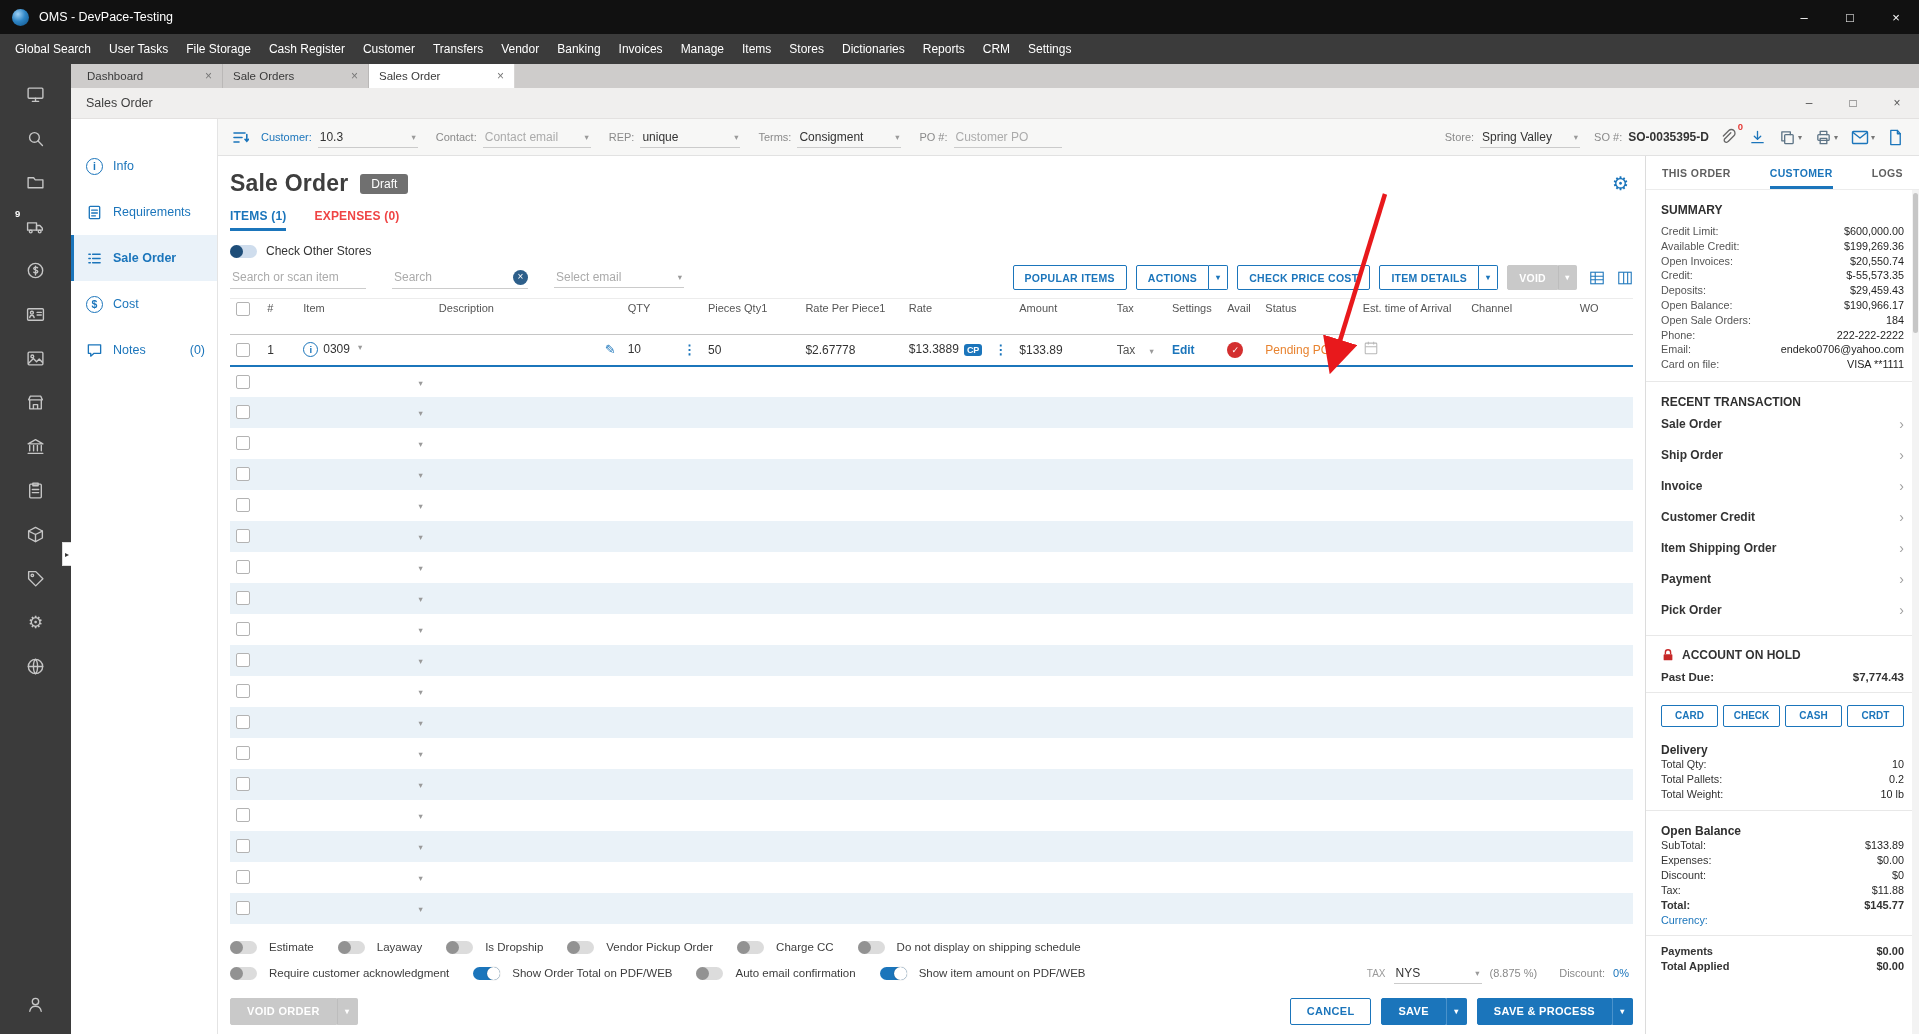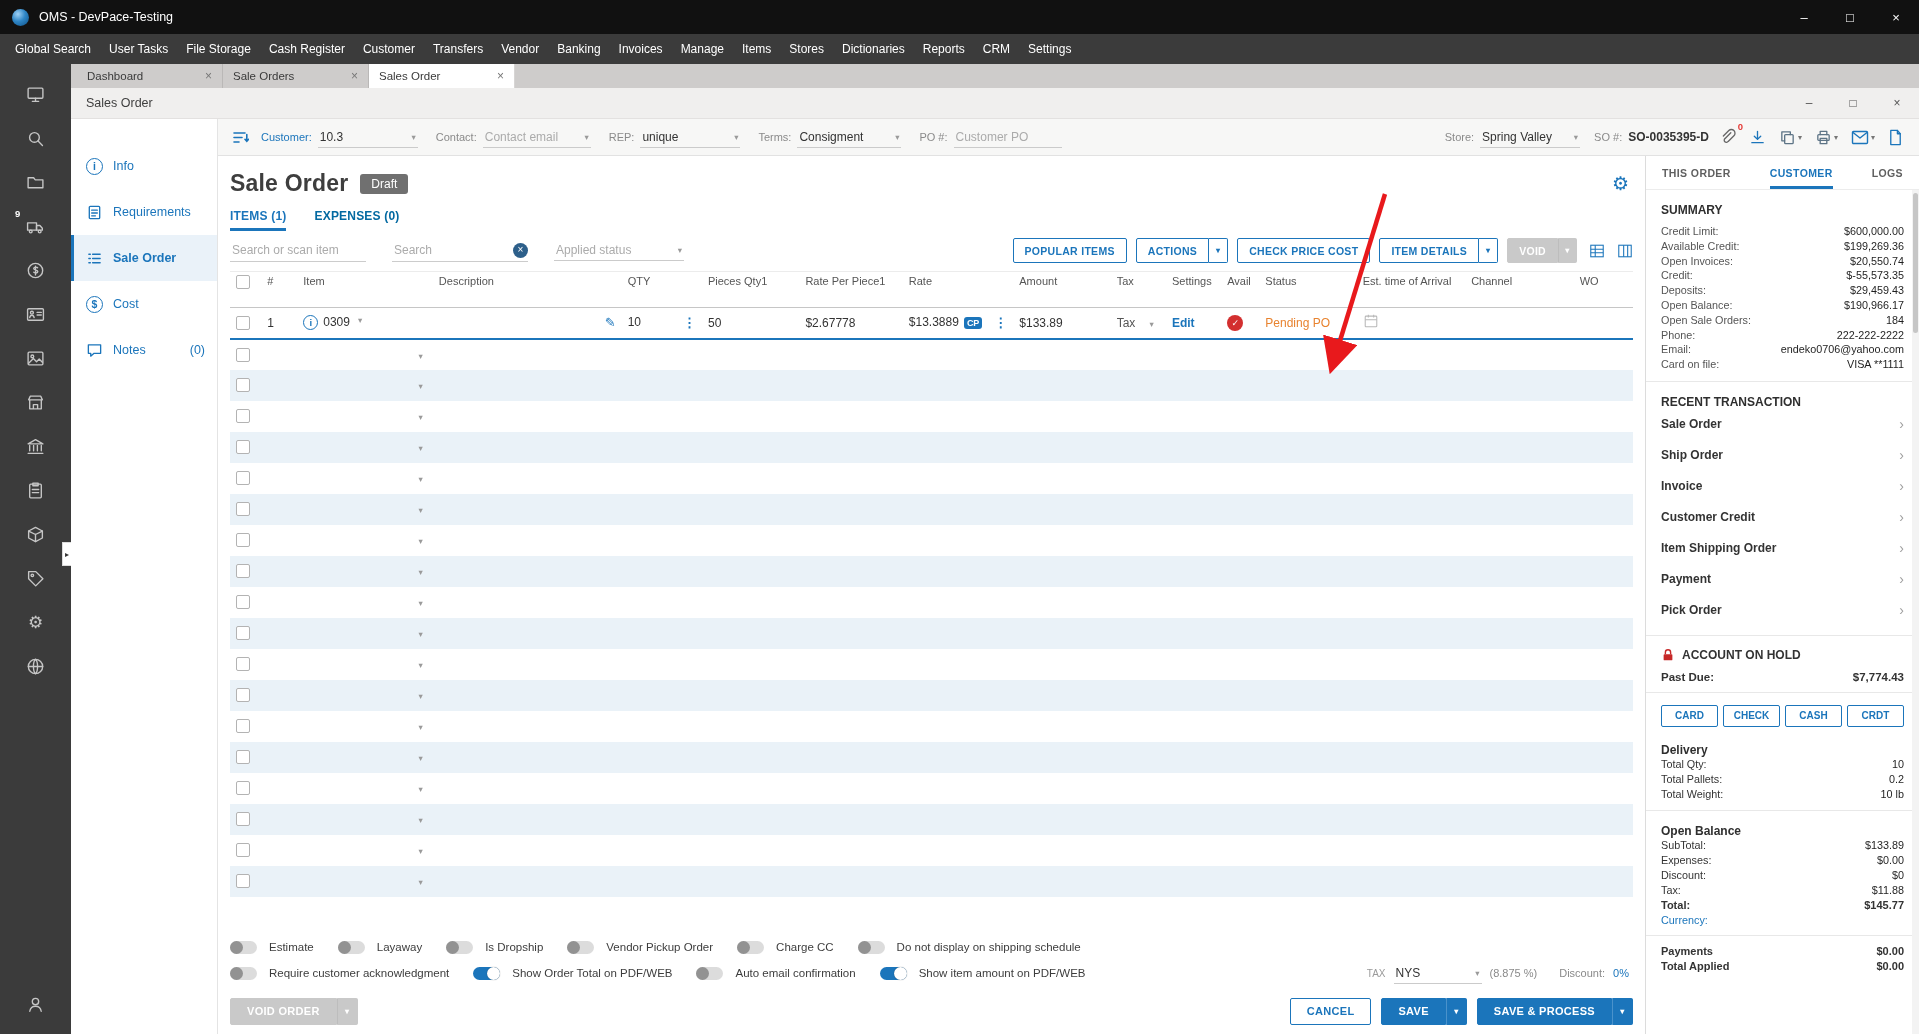--- a/index.html
+++ b/index.html
@@ -68,21 +68,21 @@
 .att-cnt{position:absolute;top:-7px;right:-7px;color:#e53935;font-size:9.5px;font-weight:bold;font-style:normal}
 
 
 .content-row{flex:1;display:flex;min-height:0}
 .main{flex:1;min-width:0;display:flex;flex-direction:column;padding:0 12px;position:relative;background:#fff}
 .order-head{display:flex;align-items:center;margin-top:14px;flex:none}
 .order-title{font-size:23px;font-weight:bold;color:#3e3e3e;letter-spacing:.2px}
 .badge-draft{background:#707070;color:#fff;font-size:12px;padding:3px 11px;border-radius:3px;margin-left:12px}
 .gear-btn{margin-left:auto;color:#1b75bb;font-size:19px;margin-right:4px;line-height:1}
 .order-tabs{display:flex;gap:28px;margin-top:12px;flex:none}
-.otab{font-size:12px;font-weight:bold;color:#0369a1;padding-bottom:5px;letter-spacing:.2px}
+.otab{font-size:12px;font-weight:bold;color:#ef4444;padding-bottom:5px;letter-spacing:.2px}
 .otab.active{color:#1b75bb;border-bottom:3px solid #1b75bb}
 .cos-row{display:flex;align-items:center;gap:9px;margin-top:13px;flex:none;font-size:12px;color:#333}
 .search-row{display:flex;align-items:center;margin-top:7px;flex:none}
 .uinput{border:none;border-bottom:1px solid #ccc;background:transparent;font-size:12px;padding:4px 2px;color:#333;outline:none;font-family:inherit}
 .uinput::placeholder{color:#ababab}
 .srch2{display:flex;align-items:center;gap:5px;margin-left:26px;border-bottom:1px solid #ccc}
 .srch2 .uinput{border-bottom:none}
 .clear-ic{width:15px;height:15px;border-radius:50%;background:#2d5f8a;color:#fff;font-size:10px;display:inline-flex;align-items:center;justify-content:center;line-height:1}
 .status-sel{margin-left:26px;width:130px}
 .action-btns{margin-left:auto;display:flex;align-items:center;gap:9px}
@@ -448,28 +448,32 @@
           <div class="main">
             <div class="order-head">
               <span class="order-title">Sale Order</span>
               <span class="badge-draft">Draft</span>
               <span class="gear-btn">⚙</span>
             </div>
             <div class="order-tabs">
               <span class="otab active">ITEMS (1)</span>
               <span class="otab">EXPENSES (0)</span>
             </div>
+            <div class="cos-row">
+              <span class="tgl navy"></span>
+              <span>Check Other Stores</span>
+            </div>
             <div class="search-row">
               <input class="uinput" style="width: 136px;" placeholder="Search or scan item">
               <span class="srch2">
                 <input class="uinput" style="width: 116px;" placeholder="Search">
                 <span class="clear-ic">×</span>
               </span>
               <div class="f-value drop status-sel">
-                  <span class="ph">Applied status</span>
+                  <span class="ph">Select email</span>
                 </div>
               <div class="action-btns">
                 <button class="btn">POPULAR ITEMS</button>
                 <span class="split">
                   <button class="btn">ACTIONS</button>
                   <button class="btn seg"></button>
                 </span>
                 <button class="btn">CHECK PRICE COST</button>
                 <span class="split">
                   <button class="btn">ITEM DETAILS</button>

